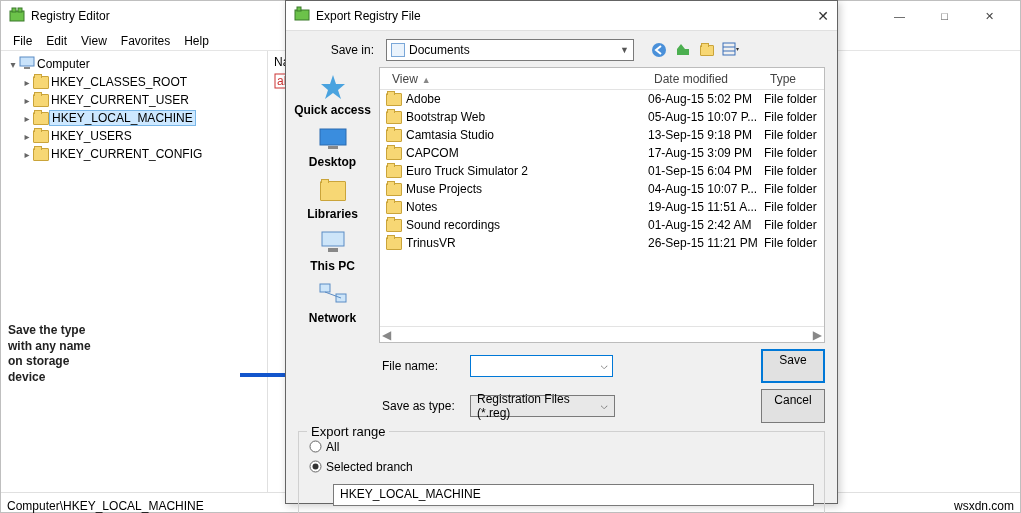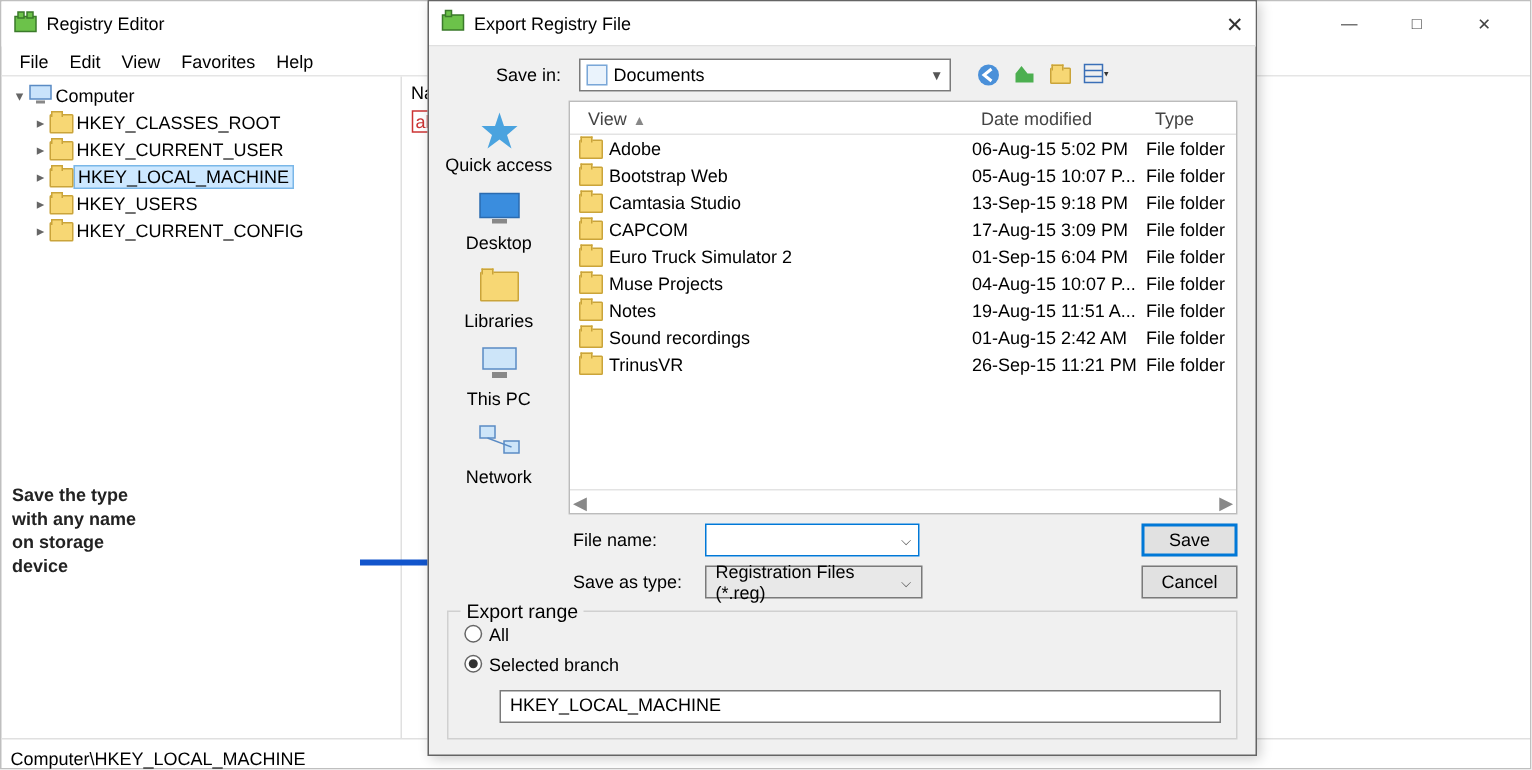--- a/index.html
+++ b/index.html
@@ -15,42 +15,42 @@
 .reg-menubar { display: flex; gap: 2px; padding: 2px 6px; border-bottom: 1px solid #e5e5e5; height: 20px; align-items: center; }
 .reg-menubar span { padding: 2px 6px; }
 .reg-body { display: flex; height: calc(100% - 30px - 20px - 20px); }
 .reg-tree { width: 267px; border-right: 1px solid #e0e0e0; padding: 4px 2px; }
 .tree-row { display: flex; align-items: center; height: 18px; padding-left: 4px; }
 .tree-row .exp { width: 12px; color: #666; font-size: 10px; text-align: center; }
 .tree-row.sel .lbl { background: #cde8ff; border: 1px solid #7ab7e8; padding: 0 2px; }
 .tree-row .lbl { padding: 0 2px; }
 .reg-list { flex: 1; padding: 4px 6px; }
 .reg-list-hdr { display: flex; font-size: 12px; }
-.reg-statusbar { position: absolute; left: 0; bottom: 0; width: 100%; height: 20px; border-top: 1px solid #e0e0e0; padding: 6px 6px; font-size: 12px; display: flex; justify-content: space-between; flex-direction: column; }
+.reg-statusbar { position: absolute; left: 0; bottom: 0; width: 100%; height: 20px; border-top: 1px solid #e0e0e0; padding: 6px 6px; font-size: 12px; display: flex; justify-content: space-between; }
 .reg-statusbar .right { color: #000000; }
 
 
 .annot { position: absolute; left: 8px; top: 323px; font-family: "Comic Sans MS","Segoe Script",cursive; font-size: 24px; font-weight: bold; color: #222; line-height: 1.3; }
 .arrow { position: absolute; left: 240px; top: 365px; }
 
 
 .dlg { position: absolute; left: 285px; top: 0; width: 553px; height: 504px; background: #f0f0f0; border: 1px solid #646464; box-shadow: 2px 2px 8px rgba(0,0,0,.2); }
 .dlg-titlebar { height: 30px; background: #fff; display: flex; align-items: center; padding: 0 8px; border-bottom: 1px solid #e0e0e0; }
 .dlg-titlebar .title { flex: 1; font-size: 12px; }
 .dlg-titlebar .close { width: 40px; text-align: right; font-size: 14px; color: #333; }
 
 .dlg-toprow { display: flex; align-items: center; padding: 8px 12px 6px 44px; gap: 6px; }
 .dlg-toprow .lbl { width: 50px; text-align: right; padding-right: 6px; }
 .savein-combo { flex: 1; height: 22px; border: 1px solid #7a7a7a; background: #fff; display: flex; align-items: center; padding: 0 4px; max-width: 248px; }
 .savein-combo .arrow-dn { margin-left: auto; color: #555; font-size: 9px; }
 .nav-icons { display: flex; gap: 6px; margin-left: 10px; }
 .nav-icn { width: 18px; height: 18px; display: flex; align-items: center; justify-content: center; }
 
 .dlg-mid { display: flex; padding: 0 12px 0 0; height: 276px; }
-.places { width: 96px; display: flex; flex-direction: column; align-items: center; gap: 8px; padding-top: 6px; }
+.places { width: 96px; display: flex; flex-direction: column; align-items: center; gap: 8px; padding-top: 6px; font-weight: bold; }
 .place { width: 80px; text-align: center; font-size: 11px; }
 .place .picon { width: 36px; height: 28px; margin: 0 auto 2px; display: flex; align-items: center; justify-content: center; }
 
 .file-list { flex: 1; border: 1px solid #bcbcbc; background: #fff; display: flex; flex-direction: column; }
 .fl-header { display: flex; height: 22px; border-bottom: 1px solid #e3e3e3; align-items: center; padding-left: 6px; color: #444; }
 .fl-header .col { padding: 0 6px; }
 .fl-header .sort { font-size: 9px; color: #888; margin-left: 4px; }
 .col-name { width: 262px; }
 .col-date { width: 116px; }
 .col-type { width: 60px; }
@@ -60,21 +60,21 @@
 .fl-row .fdate { width: 116px; }
 .fl-row .ftype { width: 60px; }
 .fl-scroll { height: 16px; border-top: 1px solid #e3e3e3; display: flex; align-items: center; justify-content: space-between; padding: 0 2px; color: #888; font-size: 9px; }
 
 .dlg-bottom { padding: 6px 12px 0 96px; }
 .form-row { display: flex; align-items: center; margin-bottom: 6px; gap: 8px; }
 .form-row .flbl { width: 80px; }
 .form-row .finput { flex: 1; height: 22px; border: 1px solid #0078d7; background: #fff; display: flex; align-items: center; padding: 0 4px; max-width: 248px; }
 .form-row .fcombo { flex: 1; height: 22px; border: 1px solid #7a7a7a; background: #e8e8e8; display: flex; align-items: center; padding: 0 6px; max-width: 248px; }
 .form-row .fcombo .arrow-dn  { margin-left: auto; color: #555; font-size: 9px; }
-.btn { width: 64px; height: 22px; border: 1px solid #7a7a7a; background: #e1e1e1; text-align: center; line-height: 20px; }
+.btn { width: 64px; height: 34px; border: 1px solid #7a7a7a; background: #e1e1e1; text-align: center; line-height: 20px; }
 .btn.primary { border: 2px solid #0078d7; line-height: 18px; }
 
 .export-range { margin: 8px 12px 0 12px; border: 1px solid #d0d0d0; padding: 8px 10px 10px; position: relative; }
 .export-range .legend { position: absolute; top: -8px; left: 8px; background: #f0f0f0; padding: 0 4px; font-size: 13px; }
 .radio-row { display: flex; align-items: flex-start; gap: 4px; height: 20px; }
 .branch-input { margin: 4px 0 0 24px; height: 22px; border: 1px solid #7a7a7a; background: #fff; padding: 2px 6px; width: calc(100% - 24px); }
 
 
 .folder-ic { width: 16px; height: 13px; background: #f7d774; border: 1px solid #caa43a; border-radius: 1px; position: relative; }
 .folder-ic:before { content: ""; position: absolute; top: -3px; left: 0; width: 6px; height: 3px; background: #f7d774; border: 1px solid #caa43a; border-bottom: none; }

